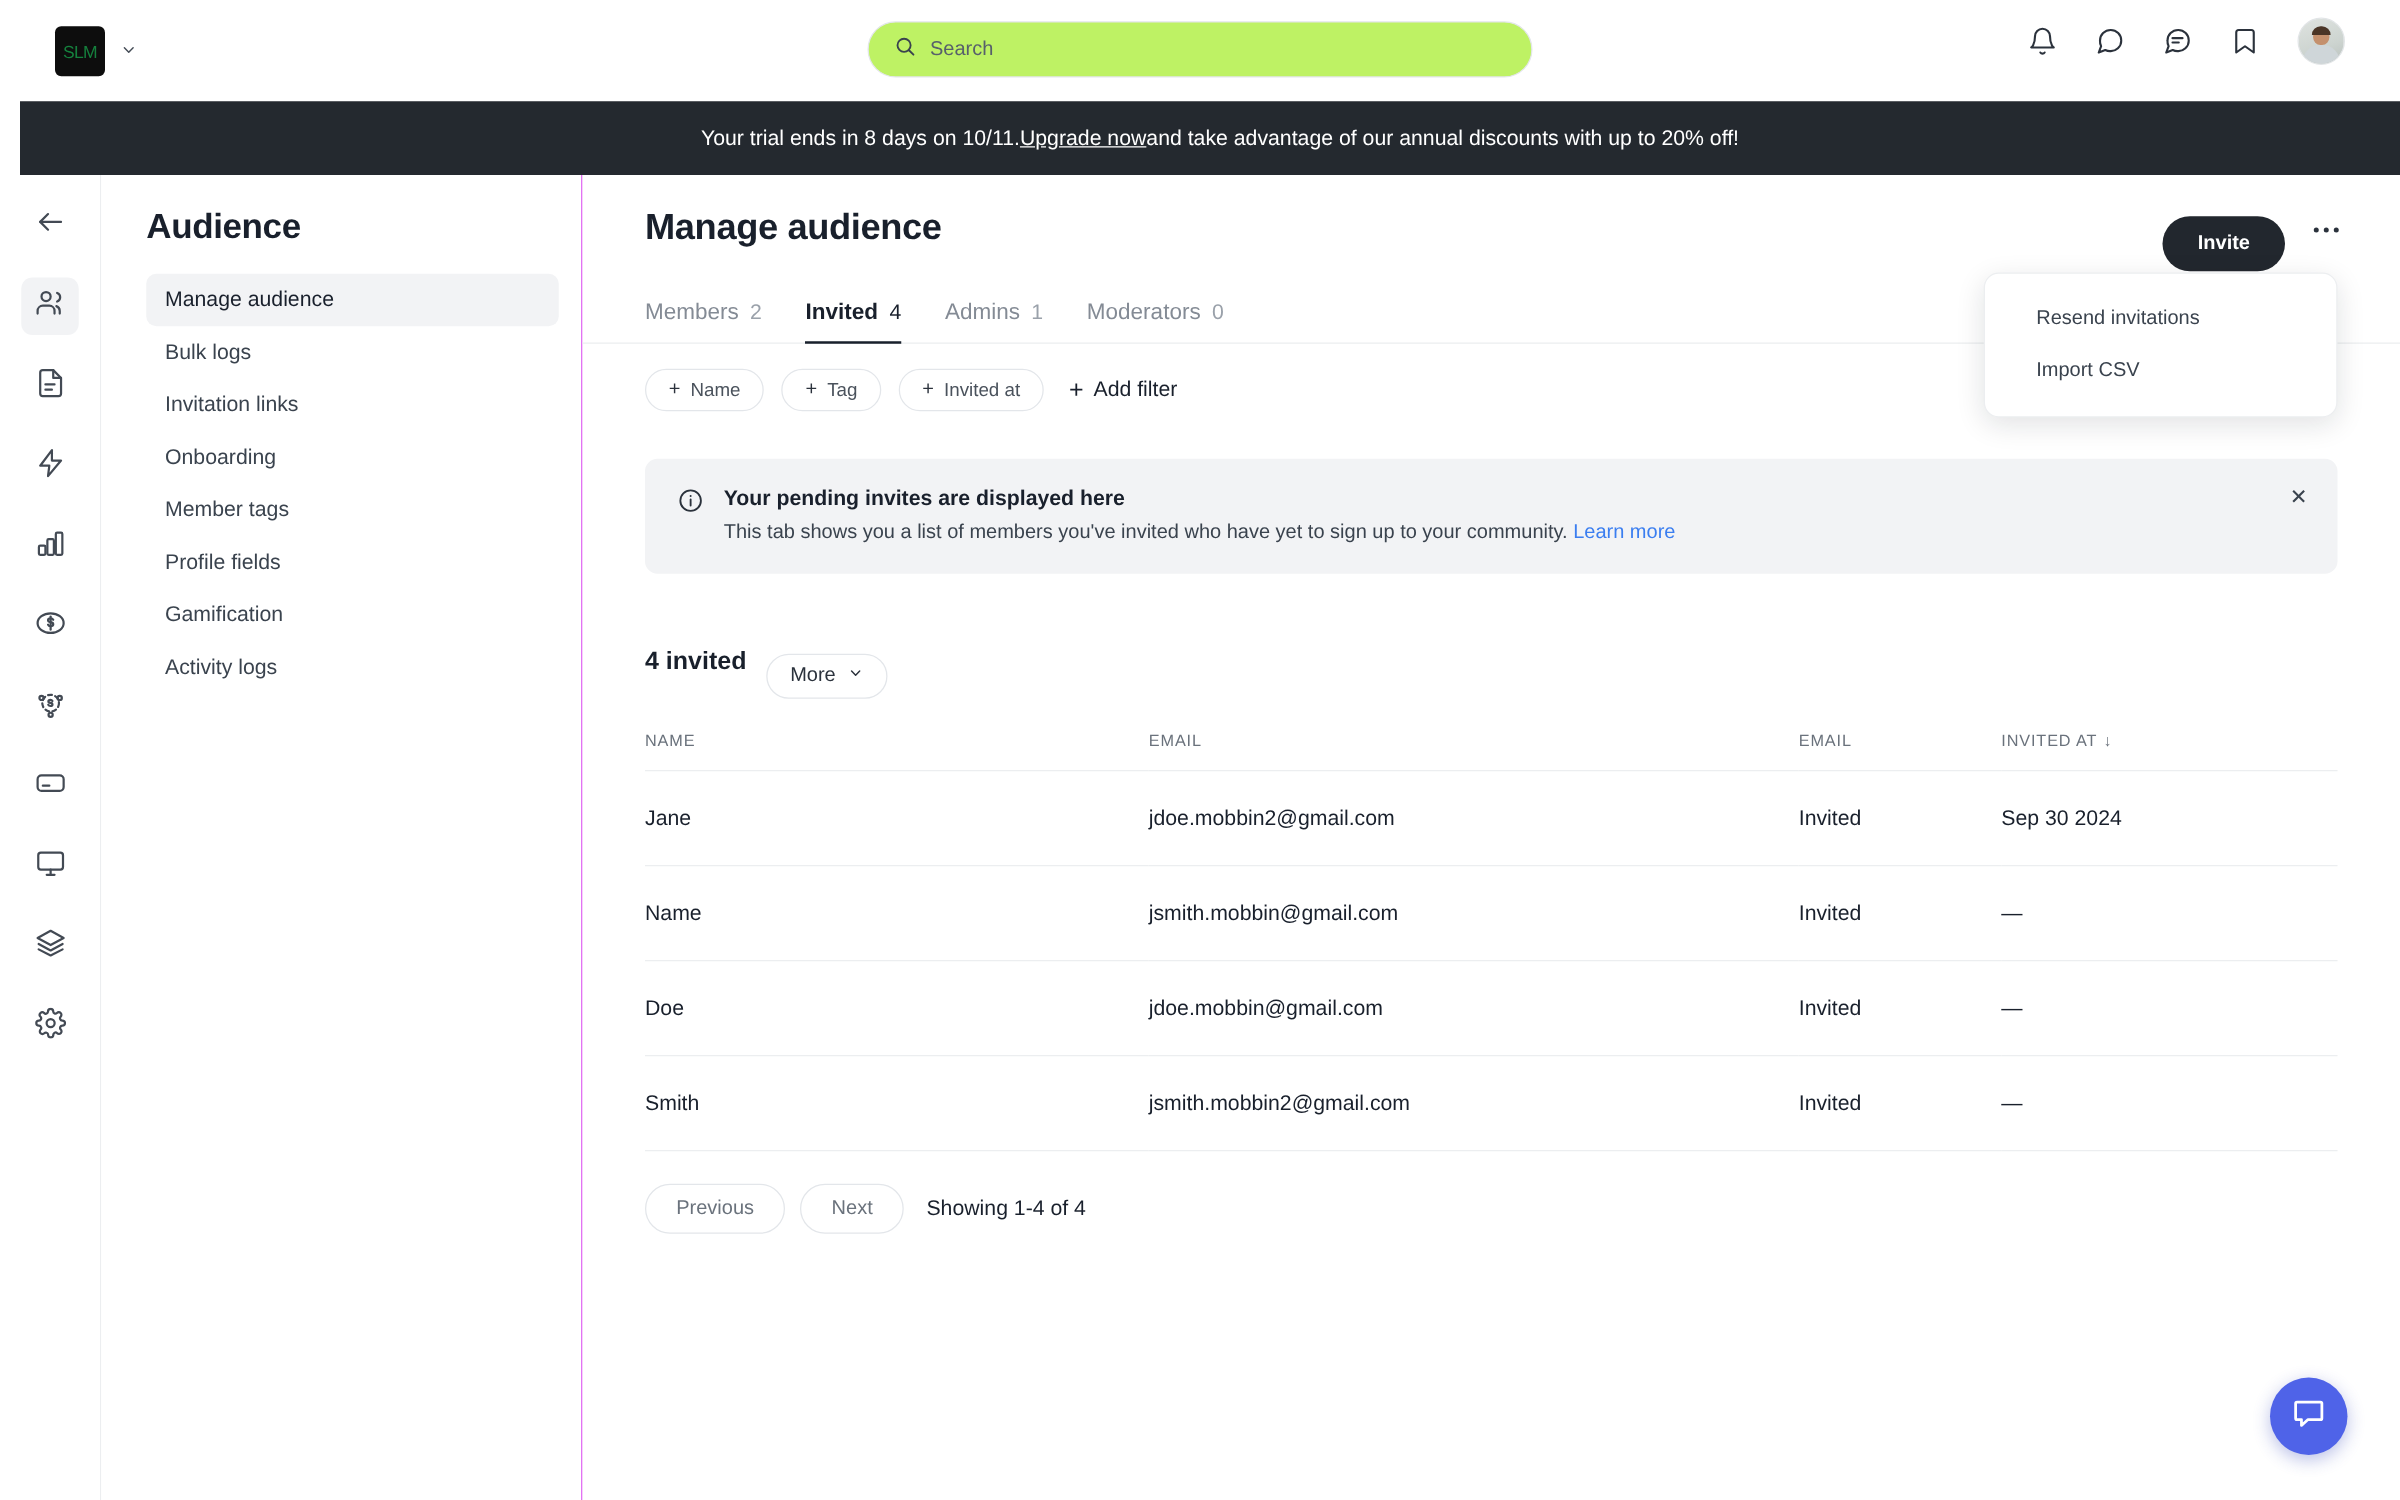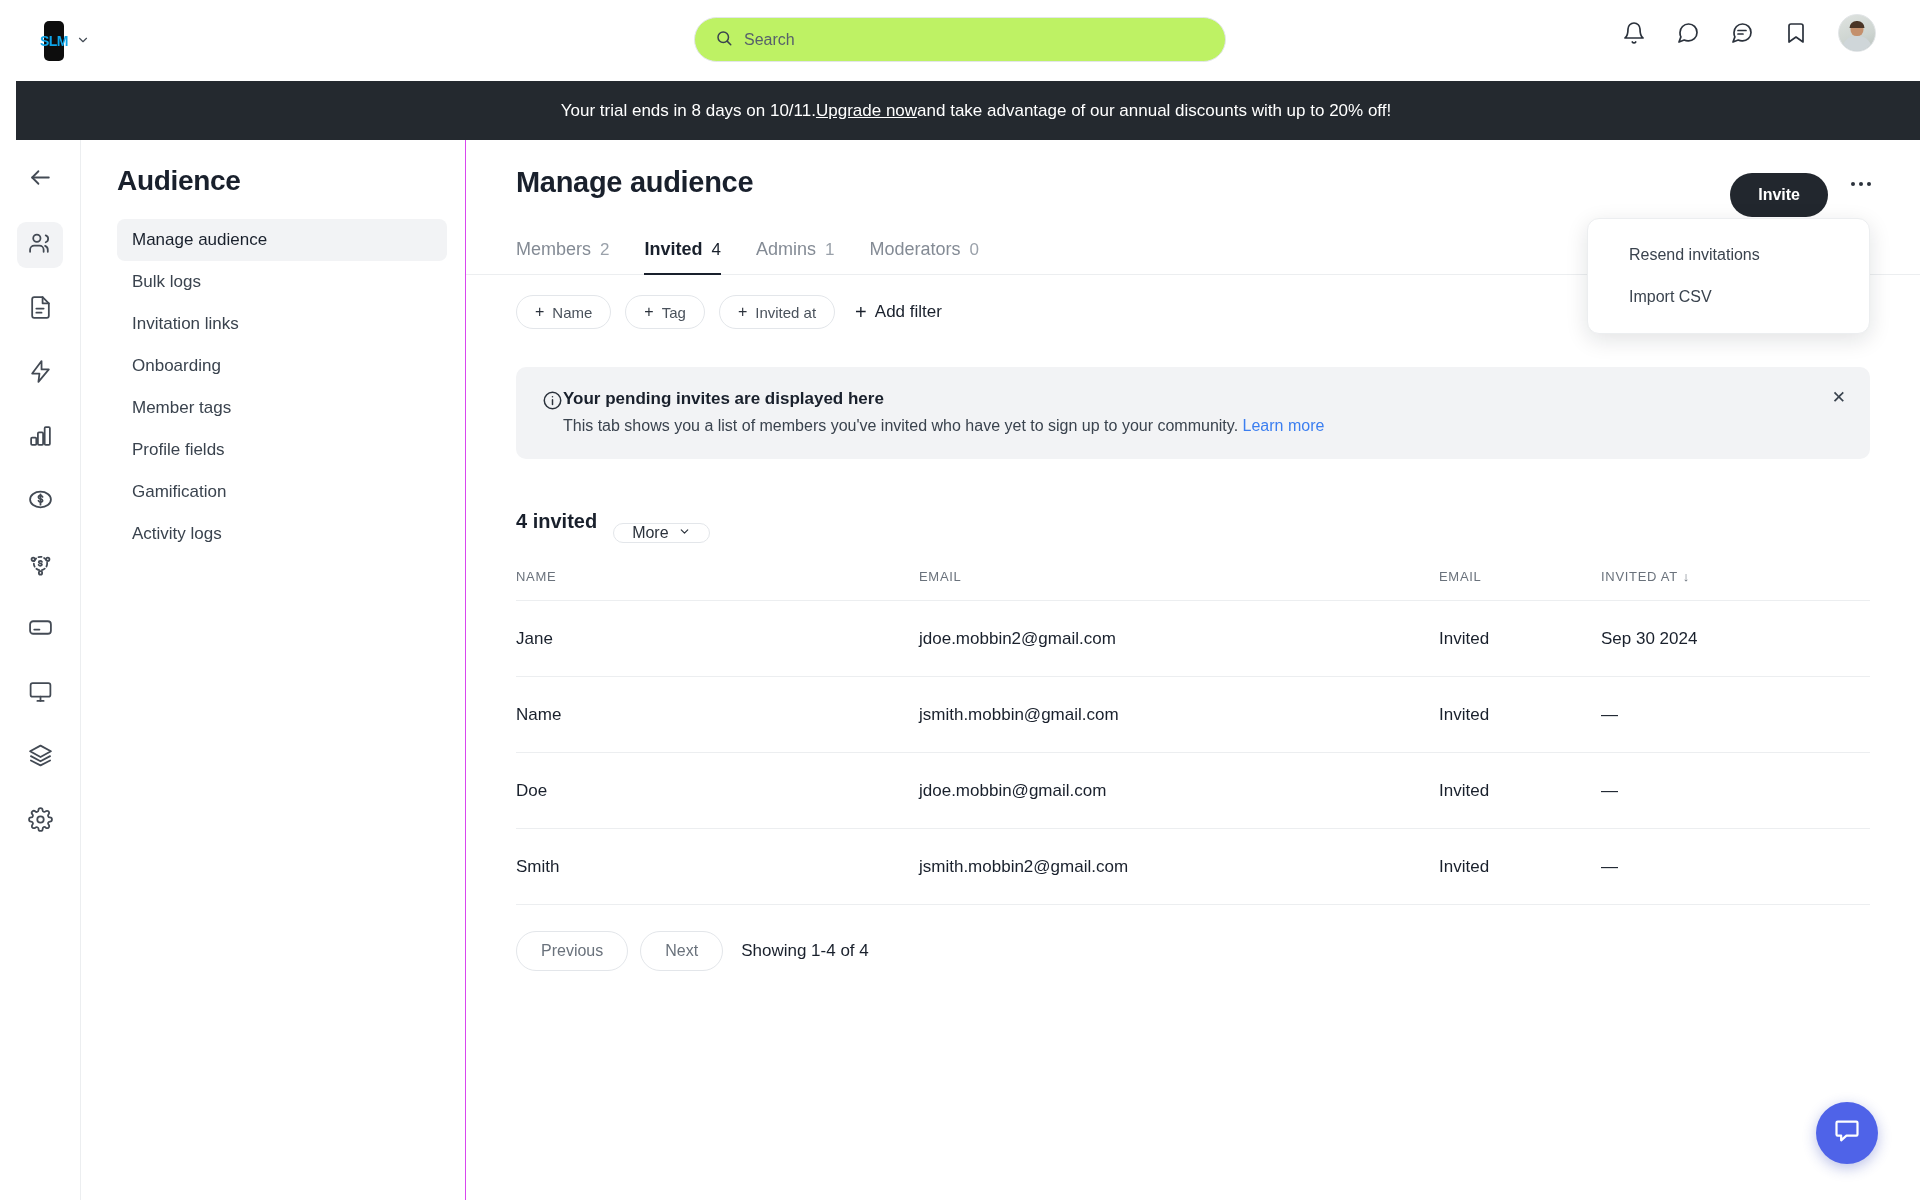--- a/index.html
+++ b/index.html
@@ -11,23 +11,23 @@
     overflow: hidden;
   }
 
   
   .topbar {
     position: absolute; top: 0; left: 0; width: 1920px; height: 81px;
     background: #ffffff; display: flex; align-items: center;
   }
   .brand-wrap { display: flex; align-items: center; gap: 12px; margin-left: 44px; }
   .brand-logo {
-    width: 20px; height: 40px; background: #0d0d0d; border-radius: 5px;
+    width: 40px; height: 40px; background: #0d0d0d; border-radius: 5px;
     display: flex; align-items: center; justify-content: center;
-    color: #0ea5e9; font-size: 14px; font-weight: 700; letter-spacing: -0.5px;
+    color: #15803d; font-size: 14px; font-weight: 400; letter-spacing: -0.5px;
   }
   .brand-caret { color: #444c56; font-size: 13px; line-height: 1; }
 
   .search-box {
     position: absolute; left: 694px; top: 17px; width: 532px; height: 45px;
     border: 1px solid #e3e6ea; border-radius: 999px; background: #bef264;
     display: flex; align-items: center; gap: 11px; padding: 0 20px;
   }
   .search-ph { color: #57606b; font-size: 16px; }
 
@@ -128,31 +128,31 @@
     height: 34px; border: 1px solid #e3e6ea; border-radius: 999px;
     display: flex; align-items: center; gap: 8px; padding: 0 18px;
     font-size: 15px; color: #4a525c; background: #fff; cursor: pointer;
   }
   .chip .plus { font-size: 16px; color: #2b323c; }
   .addfilter { display: flex; align-items: center; gap: 8px; font-size: 17px; color: #19202c; cursor: pointer; margin-left: 6px; }
   .addfilter .plus { font-size: 20px; }
 
   .info-banner {
     margin: 38px 50px 0 50px; background: #f2f3f5; border-radius: 10px;
-    padding: 22px 26px 24px 26px; position: relative; display: flex; gap: 0;
+    padding: 22px 26px 24px 26px; position: relative; display: flex; gap: 16px;
   }
   .info-banner .ititle { font-size: 17px; font-weight: 700; color: #19202c; margin-bottom: 8px; }
   .info-banner .ibody { font-size: 16px; color: #3a434e; }
   .info-banner .ibody a { color: #3b7ef0; text-decoration: none; }
   .banner-close { position: absolute; right: 24px; top: 22px; font-size: 17px; color: #3a434e; cursor: pointer; line-height: 1; }
 
   .count-row { display: flex; align-items: center; gap: 16px; padding: 40px 50px 0 50px; }
   .count-label { font-size: 20px; font-weight: 700; color: #19202c; }
   .more-btn {
-    height: 20px; border: 1px solid #e3e6ea; border-radius: 999px; background: #fff;
+    height: 36px; border: 1px solid #e3e6ea; border-radius: 999px; background: #fff;
     display: flex; align-items: center; gap: 9px; padding: 0 18px;
     font-size: 16px; color: #2b323c; cursor: pointer; font-family: inherit; margin-top: 24px;
   }
 
   table.grid { width: calc(100% - 100px); margin: 26px 50px 0 50px; border-collapse: collapse; table-layout: fixed; }
   table.grid th {
     text-align: left; font-size: 13px; letter-spacing: 0.7px; font-weight: 400;
     color: #6a727c; padding: 0 0 16px 0; border-bottom: 1px solid #eceef0;
   }
   table.grid th.c-name { width: 403px; }

